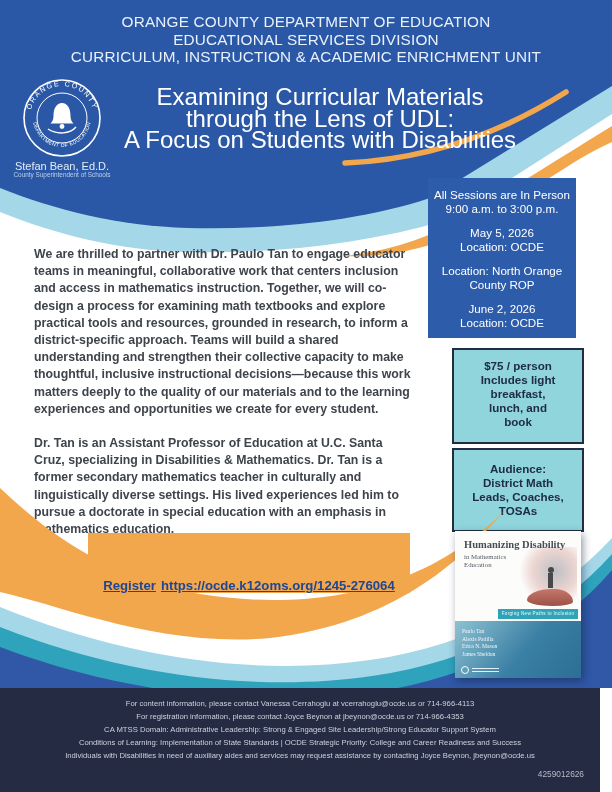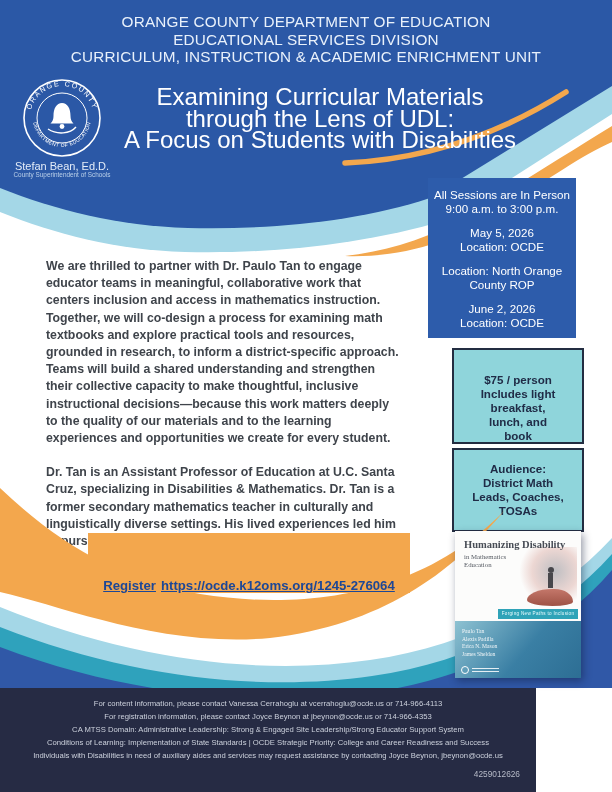--- a/index.html
+++ b/index.html
@@ -28,26 +28,26 @@
               color:#bad0e9;font-size:6.4px;}
 
   .sessions-box{position:absolute;left:428px;top:178px;width:148px;height:160px;
                 background:var(--panel-blue,#2d5cab);color:#fff;text-align:center;
                 font-size:11.6px;line-height:13.5px;padding:10px 6px;box-sizing:border-box;}
   .sessions-box .grp{margin-bottom:11px;}
 
   .teal-box{position:absolute;left:452px;width:132px;background:var(--teal-fill,#8fd5db);
             border:2.5px solid #232d41;box-sizing:border-box;color:#202c47;font-weight:bold;
             text-align:center;font-size:11.6px;line-height:14px;}
-  .price-box{top:348px;height:96px;padding-top:23px;}
+  .price-box{top:348px;height:96px;padding-top:9px;}
   .audience-box{top:448px;height:84px;padding-top:12px;}
 
   .body-text{position:absolute;left:30px;top:242px;width:388px;color:#3f444b;
              font-weight:bold;font-size:12.3px;line-height:17.2px;}
-  .body-text p{margin:16px;}
+  .body-text p{margin:4px;}
   .body-text p + p{margin-top:17px;}
 
   .register-box{position:absolute;left:88px;top:533px;width:322px;height:60px;
                 background:var(--orange,#f3a74d);display:flex;flex-direction:row;
                 align-items:flex-end;justify-content:center;gap:5px;}
   .register-box a{color:var(--link-blue,#1d4796);font-weight:bold;font-size:13.2px;
                   text-decoration:underline;}
 
   .book{position:absolute;left:455px;top:531px;width:126px;height:147px;background:#fcfcfb;
         box-shadow:2px 3px 8px rgba(15,25,55,.45);}
@@ -67,21 +67,21 @@
                background:#2fa3b8;color:#eafcff;font-size:4.6px;line-height:10px;
                text-align:center;letter-spacing:.3px;overflow:hidden;}
   .book-blue{position:absolute;left:0;right:0;top:90px;bottom:0;
              background:linear-gradient(130deg,#8ec2d2,#3a7fa4 55%,#2d6e94);}
   .book-authors{padding:7px 0 0 7px;font-family:"Liberation Serif",serif;
                 font-size:5.6px;line-height:7.6px;color:#f1f6f8;}
   .pub-row{position:absolute;left:6px;bottom:4px;display:flex;align-items:center;gap:3px;}
   .pub-circle{width:8px;height:8px;border:1px solid #fff;border-radius:50%;box-sizing:border-box;}
   .pub-lines div{width:27px;height:1.6px;background:rgba(255,255,255,.85);margin:1.4px 0;}
 
-  .footer{position:absolute;left:0;top:688px;width:536px;height:104px;
+  .footer{position:absolute;left:0;top:688px;width:600px;height:104px;
           background:var(--footer-navy,#262b44);color:#ccd1dc;text-align:center;
           font-size:7.7px;line-height:13px;padding-top:9px;box-sizing:border-box;
           white-space:nowrap;}
   .doc-number{position:absolute;right:16px;top:80px;font-size:8.3px;color:#b6bac7;}
 </style>
 </head>
 <body>
 
 <div class="page">
 

